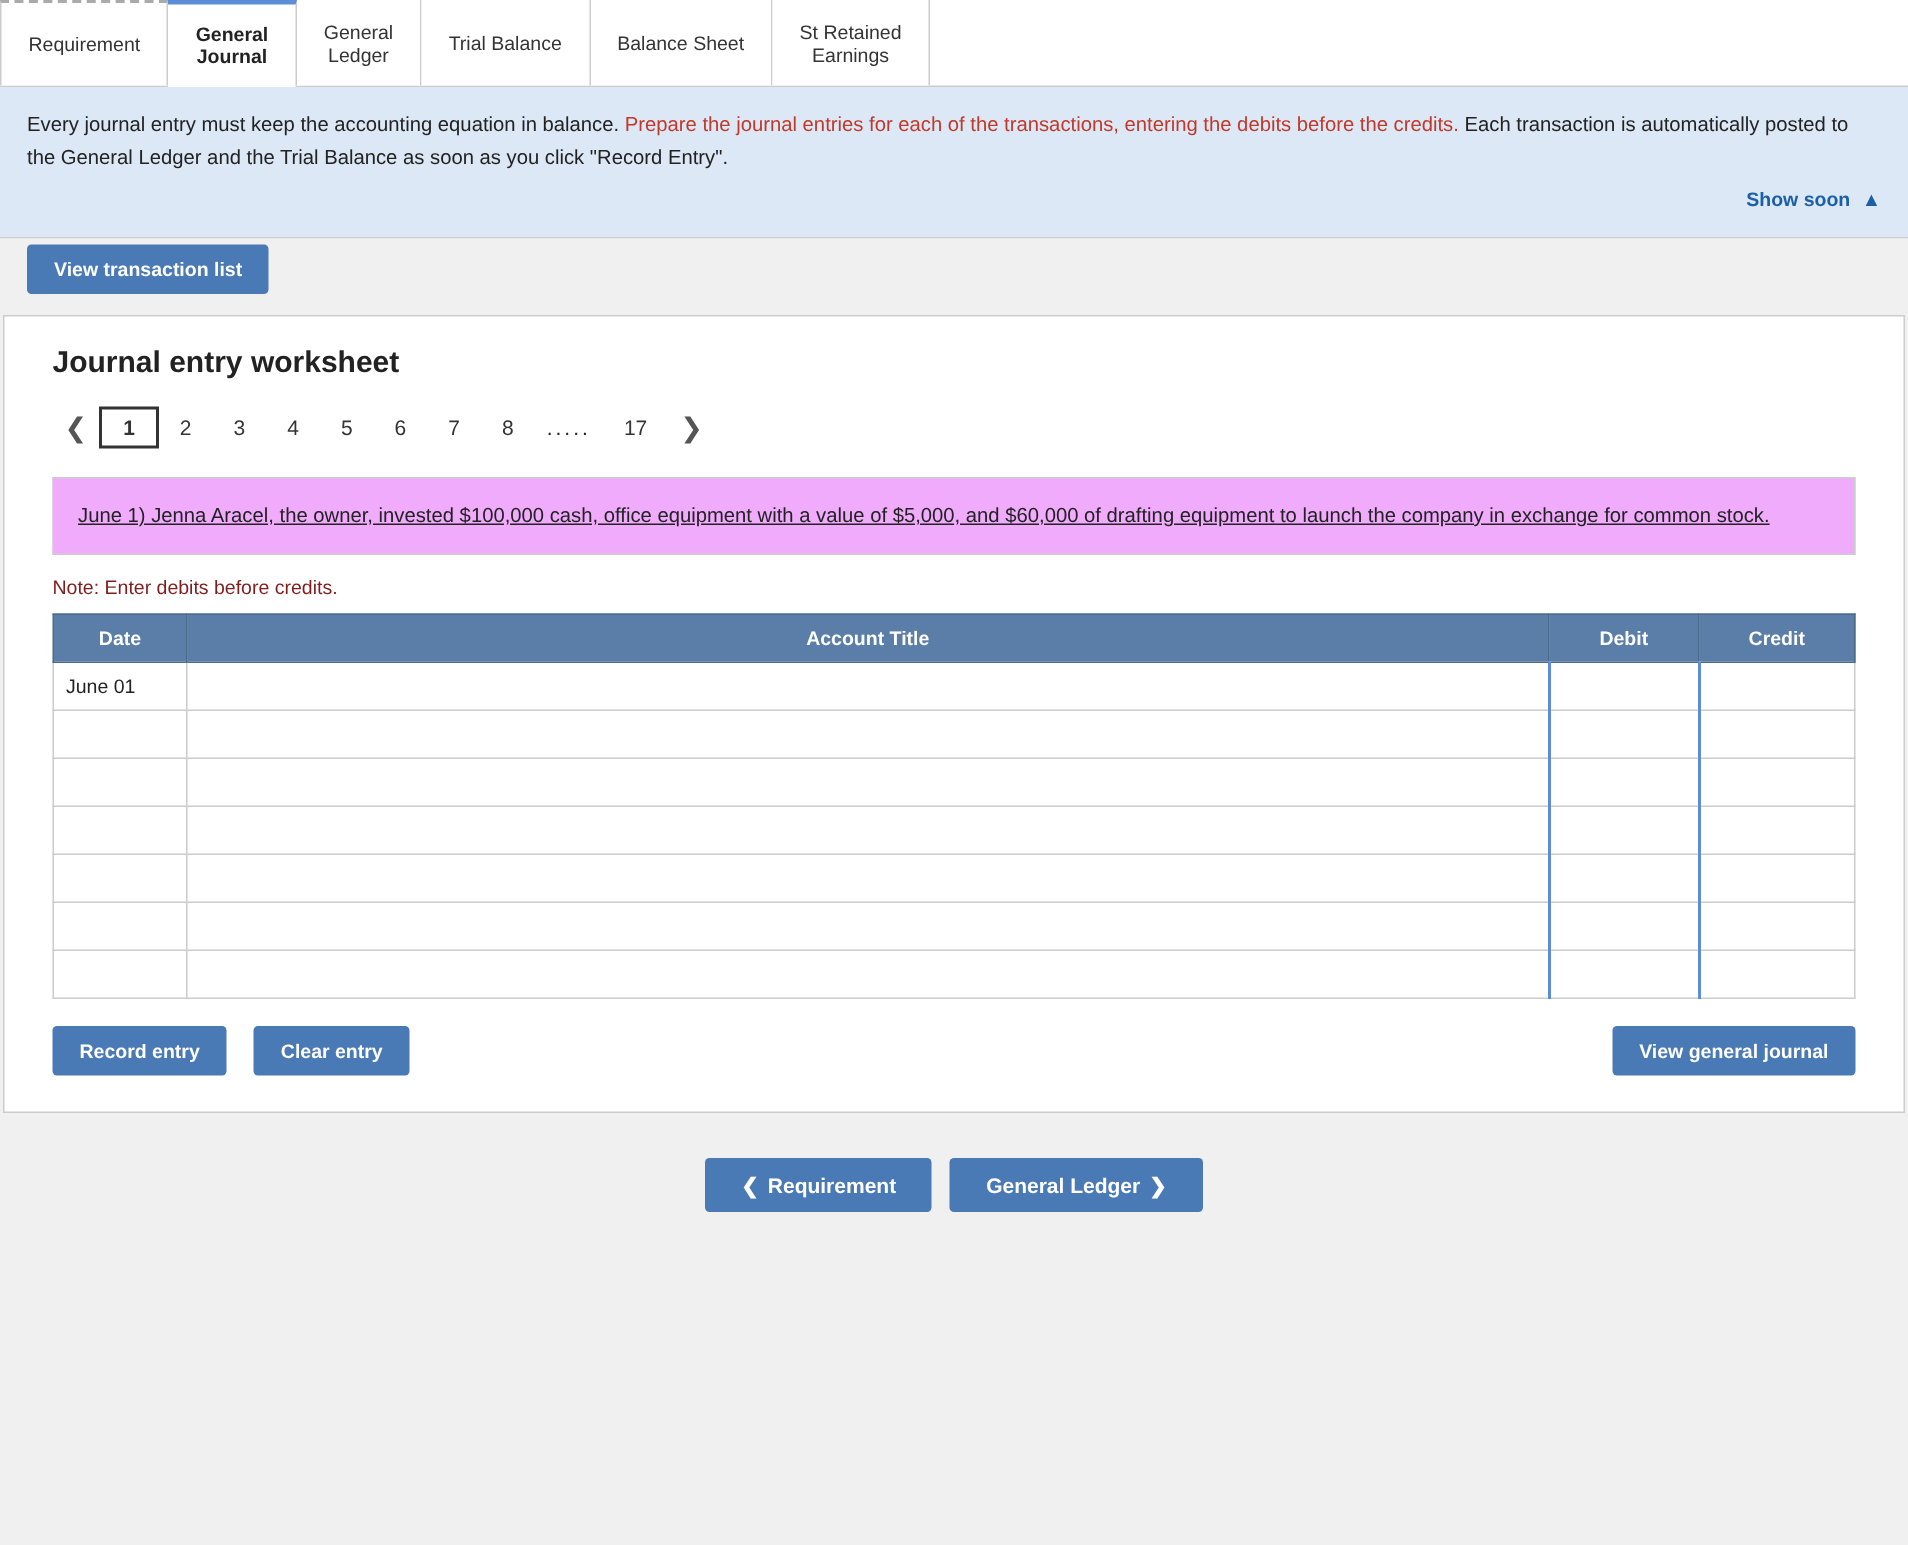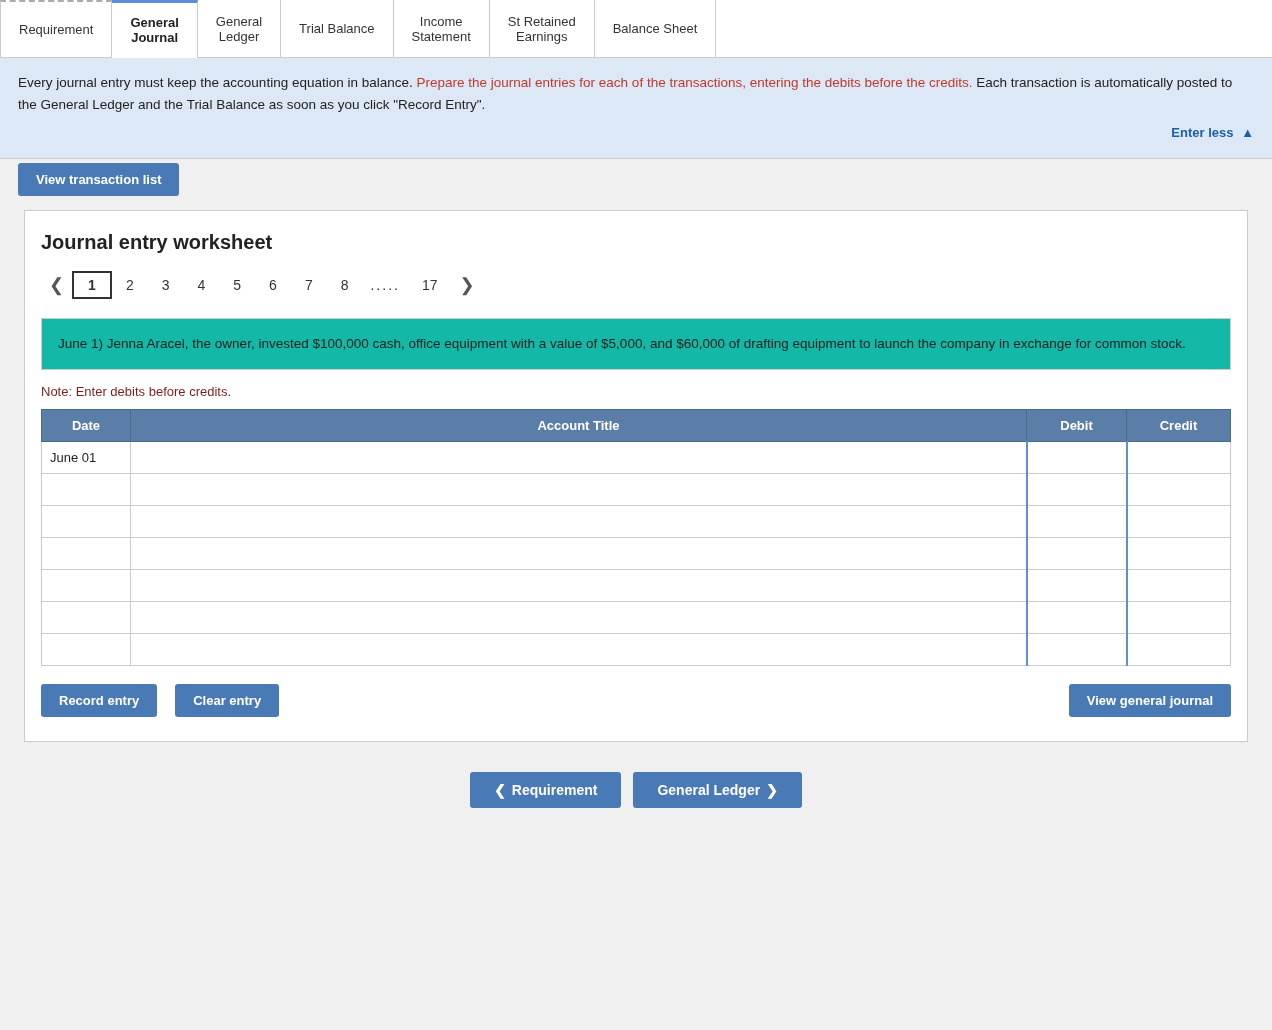--- a/index.html
+++ b/index.html
@@ -79,24 +79,24 @@
       border: none;
       padding: 9px 18px;
       font-size: 13px;
       font-weight: bold;
       cursor: pointer;
       border-radius: 3px;
     }
 
     
     .worksheet-container {
-      margin: 10px 24px;
+      margin: 10px 2px;
       background: #fff;
       border: 1px solid #ccc;
-      padding: 20px 16px 24px;
+      padding: 20px 32px 24px;
     }
     .worksheet-title {
       font-size: 20px;
       font-weight: bold;
       margin-bottom: 16px;
     }
 
     
     .pagination {
       display: flex;
@@ -131,21 +131,22 @@
       letter-spacing: 2px;
     }
 
     
     .transaction-desc {
       border: 1px solid #ccc;
       padding: 14px 16px;
       margin-bottom: 14px;
       font-size: 13.5px;
       line-height: 1.6;
-      background: #14b8a6;
+      background: #f0abfc;
+      text-decoration: underline;
     }
 
     
     .note {
       color: #7f1d1d;
       font-size: 13px;
       margin-bottom: 10px;
     }
 
     
@@ -229,34 +230,31 @@
   <div class="tab active">
     <span>General<br>Journal</span>
   </div>
   <div class="tab">
     <span>General<br>Ledger</span>
   </div>
   <div class="tab">
     <span>Trial Balance</span>
   </div>
   <div class="tab">
-    <span>Income<br>Statement</span>
+    <span>Balance Sheet</span>
   </div>
   <div class="tab">
     <span>St Retained<br>Earnings</span>
-  </div>
-  <div class="tab">
-    <span>Balance Sheet</span>
   </div>
 </div>
 
 <div class="info-box">
   <span>Every journal entry must keep the accounting equation in balance. </span><span class="highlight">Prepare the journal entries for each of the transactions, entering the debits before the credits.</span><span> Each transaction is automatically posted to the General Ledger and the Trial Balance as soon as you click "Record Entry".</span>
   <div class="show-less">
-    <span>Enter less</span><span> ▲</span>
+    <span>Show soon</span><span> ▲</span>
   </div>
 </div>
 
 <div class="action-bar">
   <button class="btn-blue">View transaction list</button>
 </div>
 
 <div class="worksheet-container">
   <div class="worksheet-title">Journal entry worksheet</div>
 

